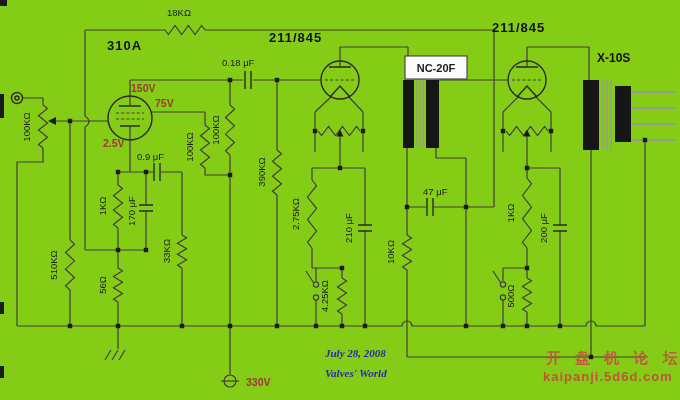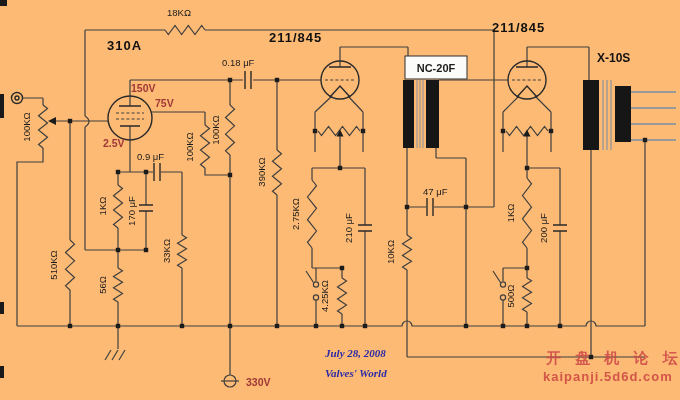--- a/index.html
+++ b/index.html
@@ -1,16 +1,16 @@
 <!DOCTYPE html>
 <html><head>
 <meta charset="utf-8">
 <style>
   html,body{margin:0;padding:0;background:#e9e9e9;}
-  .stage{width:680px;height:400px;background:#fdba74;position:relative;overflow:hidden;
+  .stage{width:680px;height:400px;background:#84cc16;position:relative;overflow:hidden;
          font-family:"Liberation Sans",sans-serif;}
   svg{display:block}
   .wire{stroke:#3f3f3f;stroke-width:1.2;fill:none;}
   .wire-thick{stroke:#2a2a2a;stroke-width:1.4;fill:none;}
   .gray{stroke:#999;fill:none;}
   .dash{stroke:#3f3f3f;stroke-width:1.1;fill:none;stroke-dasharray:3,2.2;}
   .env{stroke:#2a2a2a;stroke-width:1.4;fill:none;}
   .bar{fill:#161616;stroke:none;}
   .sm{font-size:9.5px;fill:#1c1c1c;}
   .md{font-size:11px;fill:#1c1c1c;font-weight:bold;}

